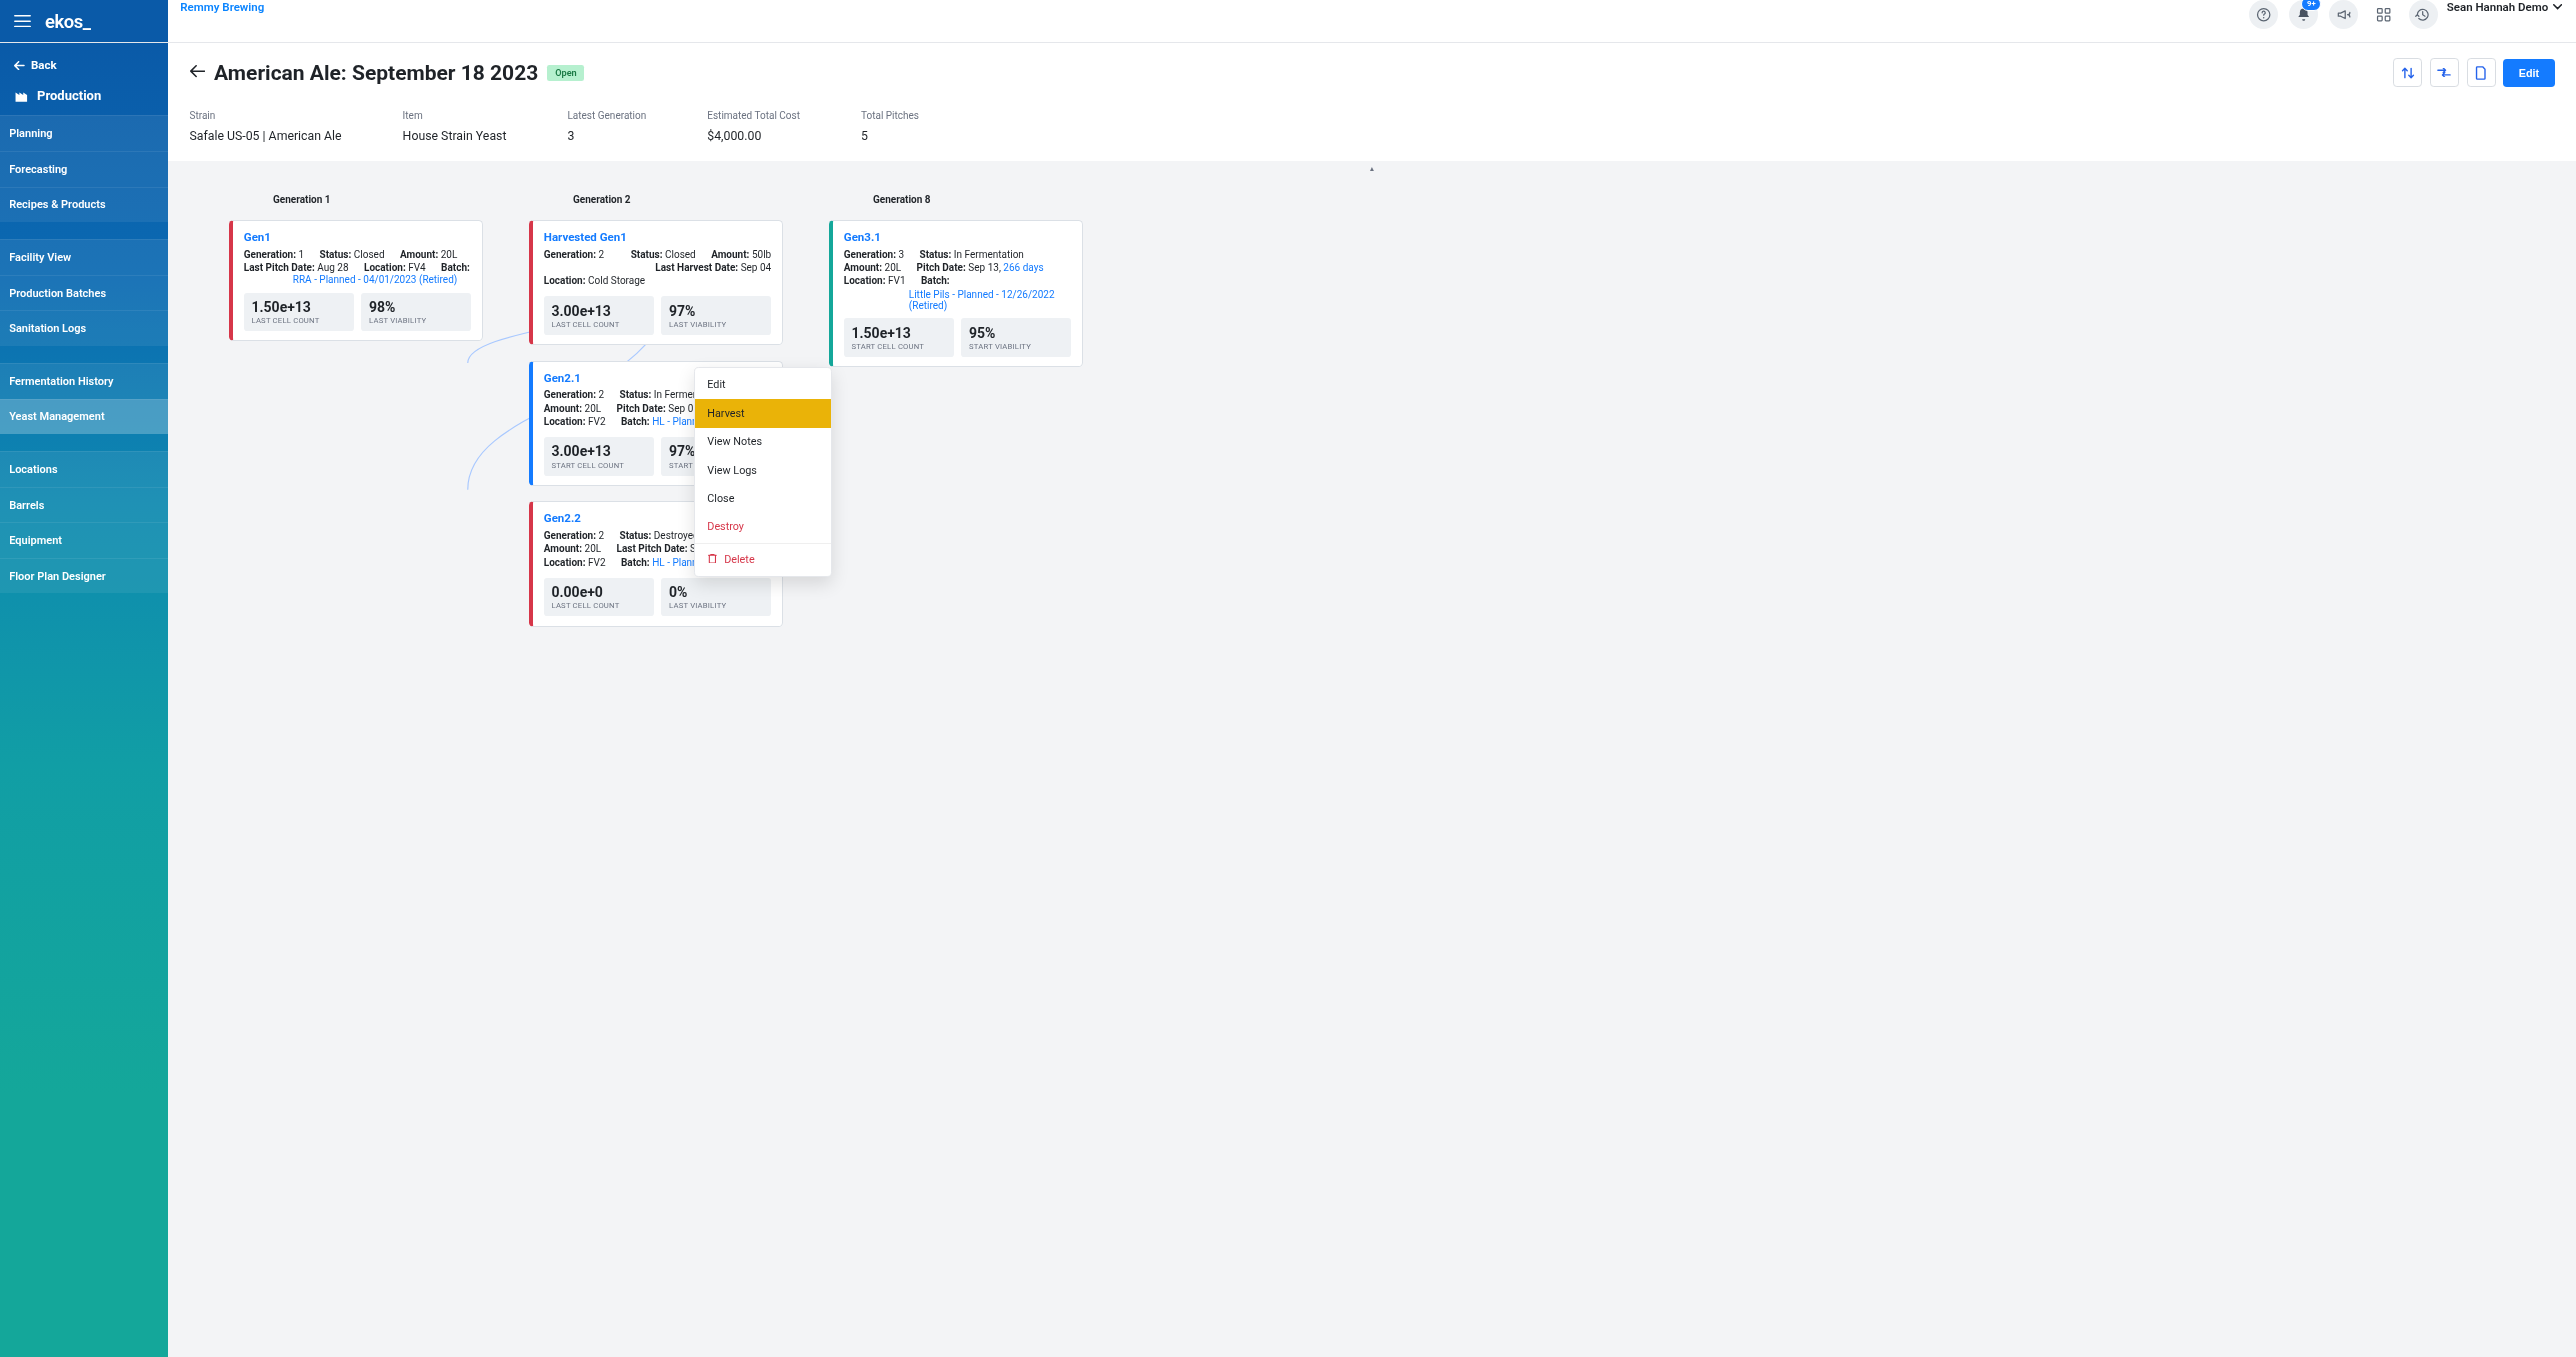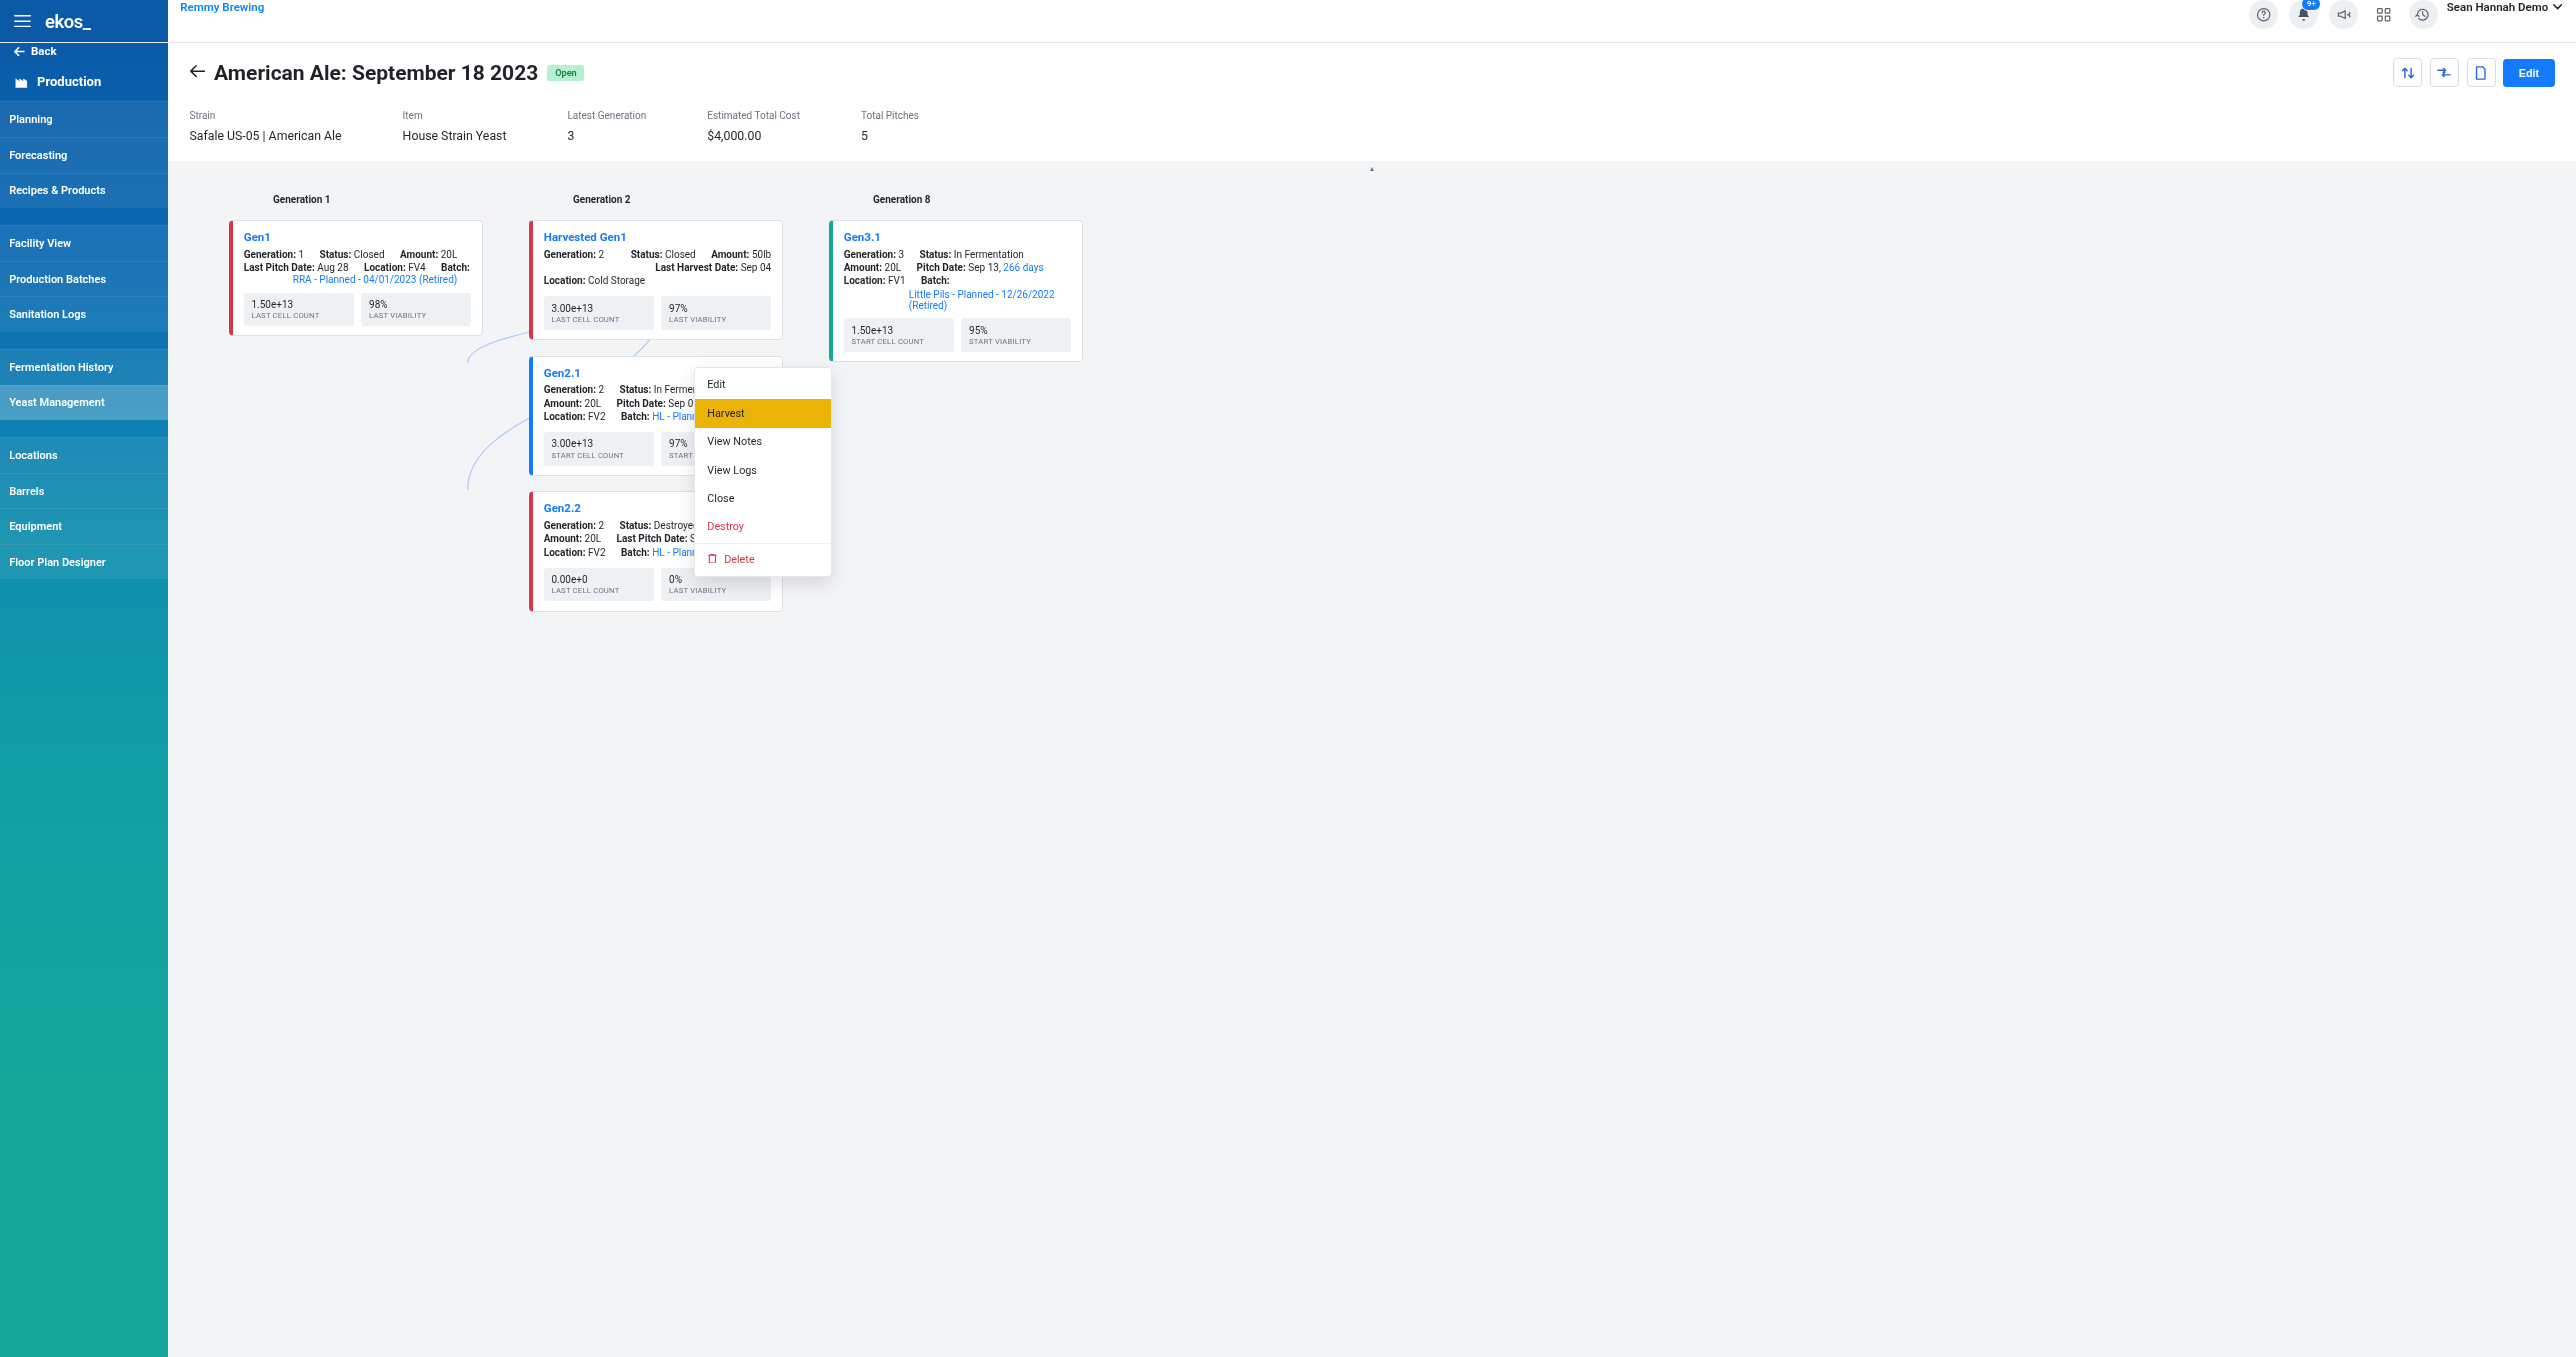--- a/index.html
+++ b/index.html
@@ -76,21 +76,21 @@
   align-items: center;
   gap: 4.6px;
   font-weight: 600;
   font-size: 11.5px;
   padding-right: 14px;
   cursor: pointer;
 }
 
 .sidebar {
   position: fixed;
-  top: 29px;
+  top: 43px;
   left: 0;
   width: 168px;
   bottom: 0;
   background: linear-gradient(180deg, #0a5aa8 0%, #0b6ab2 18%, #0e89b0 35%, #119ea5 55%, #14a79a 80%);
   color: #fff;
   overflow-y: auto;
 }
 .sidebar .back {
   display: flex; align-items: center;
   gap: 6.1px;
@@ -224,21 +224,21 @@
   display:flex;
   gap:7.7px;
   margin-top:7.7px;
 }
 .stat {
   flex:1;
   background:#eef1f4;
   border-radius:3.1px;
   padding: 6.1px 7.7px;
 }
-.stat .num { font-weight:400; font-size:10px; }
+.stat .num { font-weight:700; font-size:14px; }
 .stat .lab { font-size:7.7px; letter-spacing:0.2px; color:#6b7280; text-transform:uppercase; margin-top:1.5px;}
 
 .ctx-menu {
   position:absolute;
   background:#fff;
   border:0.8px solid #e5e7eb;
   border-radius:4.6px;
   box-shadow: 0 6.1px 18.4px rgba(0,0,0,0.12);
   width: 138px;
   padding: 3.1px 0;

